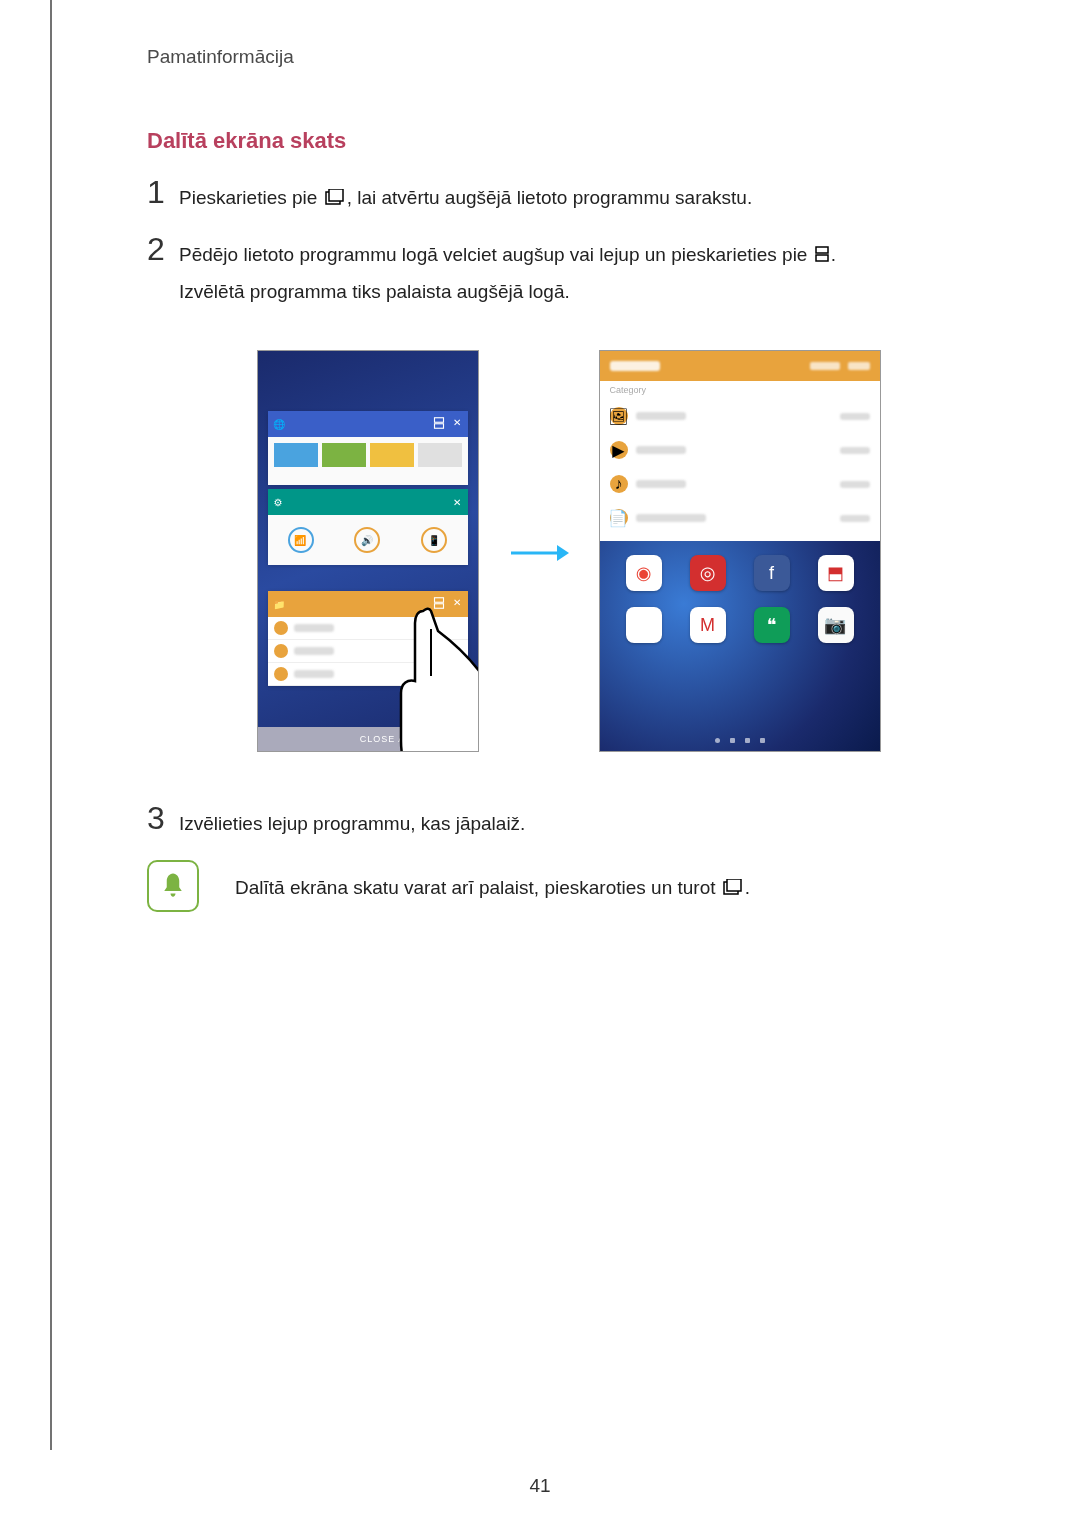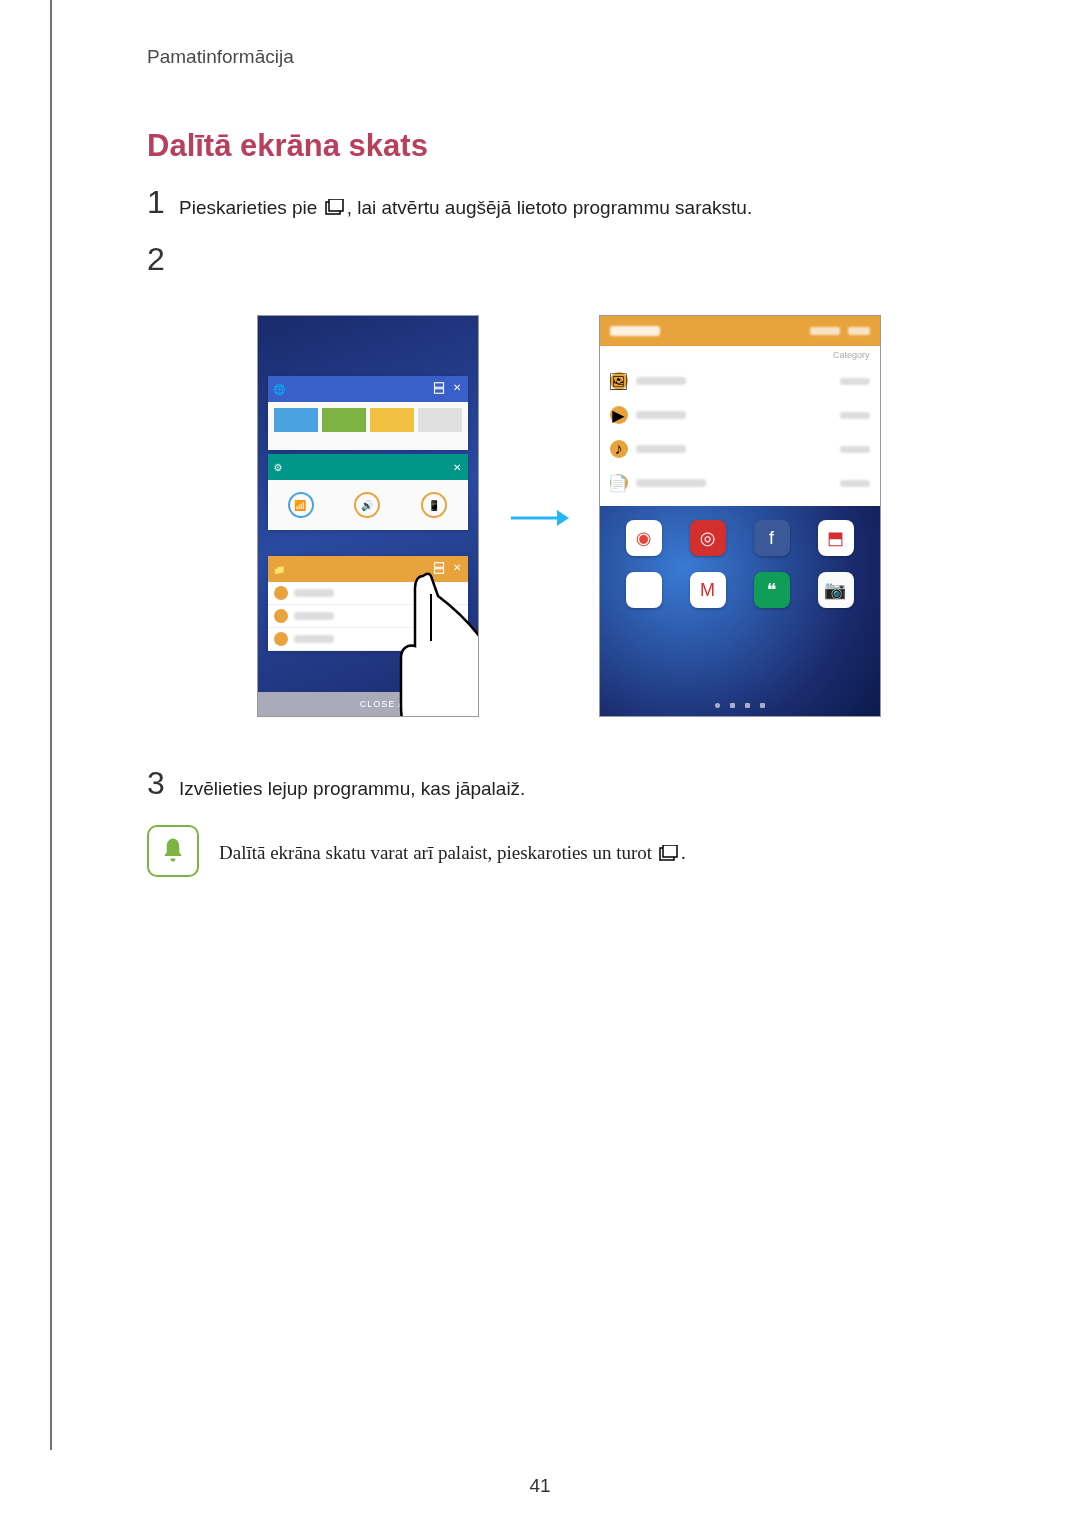--- a/index.html
+++ b/index.html
@@ -28,21 +28,21 @@
     background: #000;
   }
   .breadcrumb {
     font-size: 19px;
     color: #4a4a4a;
     margin-bottom: 60px;
     margin-top: 6px;
   }
   h2.section-title {
     color: #b8405e;
-    font-size: 31px;
+    font-size: 22px;
     font-weight: bold;
     margin: 0 0 22px 0;
   }
   .step-row {
     display: flex;
     align-items: flex-start;
     margin-bottom: 16px;
   }
   .step-num {
     font-size: 32px;
@@ -125,41 +125,40 @@
     border: 1px solid #999;
     background: #fff;
     display:flex;
     flex-direction:column;
   }
   .pr-top { height: 190px; background:#fff; }
   .pr-hd { background:#e8a33d; height:30px; display:flex; align-items:center; padding:0 10px; justify-content:space-between;}
   .pr-hd-title { width:50px; height:10px; background:rgba(255,255,255,0.85); border-radius:3px; filter:blur(1px);}
   .pr-hd-right { display:flex; gap:8px;}
   .pr-hd-btn { width:30px; height:8px; background:rgba(255,255,255,0.7); border-radius:2px; filter:blur(1px);}
-  .pr-cat { padding:4px 10px; font-size:9px; color:#aaa;text-align:right; }
+  .pr-cat { padding:4px 10px; font-size:9px; color:#aaa; }
   .pr-row { display:flex; align-items:center; padding:4px 10px; gap:8px; height:26px;}
   .pr-icon { width:18px; height:18px; border-radius:50%; display:flex; align-items:center; justify-content:center;}
   .pr-row .blur-text { width:50px; }
   .pr-row .blur-right { width:30px; height:7px; background:#ddd; border-radius:3px; filter:blur(1px); margin-left:auto;}
   .pr-bottom {
     flex:1;
     background: radial-gradient(circle at 30% 30%, #3a7bd5, #1a2a6c 70%, #0a1a4c 100%);
     display:flex; flex-direction:column; justify-content:flex-start; padding:14px 12px 6px 12px; gap:16px;
     position:relative;
   }
   .app-row { display:flex; justify-content:space-around; }
   .app-icon { width:36px; height:36px; border-radius:8px; display:flex; align-items:center; justify-content:center; font-size:18px; color:#fff; box-shadow:0 1px 3px rgba(0,0,0,0.3);}
   .nav-dots { position:absolute; bottom:8px; left:0; right:0; display:flex; justify-content:center; gap:10px;}
   .nav-dot { width:5px; height:5px; background:rgba(255,255,255,0.6); border-radius:1px;}
   .note-row {
     display:flex;
     align-items:flex-start;
-    gap: 20px;
+    gap: 36px;
     margin-top: 18px;
-    font-family: Liberation Serif, serif;
   }
   .note-icon-box {
     width: 48px;
     height: 48px;
     border: 2px solid #7cb342;
     border-radius: 10px;
     display:flex;
     align-items:center;
     justify-content:center;
     flex-shrink:0;
@@ -196,20 +195,31 @@
         <svg width="20" height="16" viewBox="0 0 20 16">
             <rect x="1" y="3" width="14" height="12" fill="none" stroke="#000" stroke-width="1.5"></rect>
             <rect x="4" y="0" width="14" height="12" fill="#fff" stroke="#000" stroke-width="1.5"></rect>
           </svg>
       </span><span>, lai atvērtu augšējā lietoto programmu sarakstu.</span>
     </div>
   </div>
 
   <div class="step-row">
     <div class="step-num">2</div>
+    <div class="step-text">
+      <span>Pēdējo lietoto programmu logā velciet augšup vai lejup un pieskarieties pie </span>
+      <span class="inline-icon">
+        <svg width="14" height="16" viewBox="0 0 14 16">
+            <rect x="1" y="1" width="12" height="6" fill="none" stroke="#000" stroke-width="1.5"></rect>
+            <rect x="1" y="9" width="12" height="6" fill="none" stroke="#000" stroke-width="1.5"></rect>
+          </svg>
+      </span><span>.</span>
+      <br>
+      <span>Izvēlētā programma tiks palaista augšējā logā.</span>
+    </div>
   </div>
 
   <div class="figure-row">
 
     <div class="phone-left">
       <div class="recent-card" style="top:60px;">
         <div class="card-hd card-hd-blue">
           <span>🌐</span>
           <span style="display:flex;gap:8px;">
             <span>

